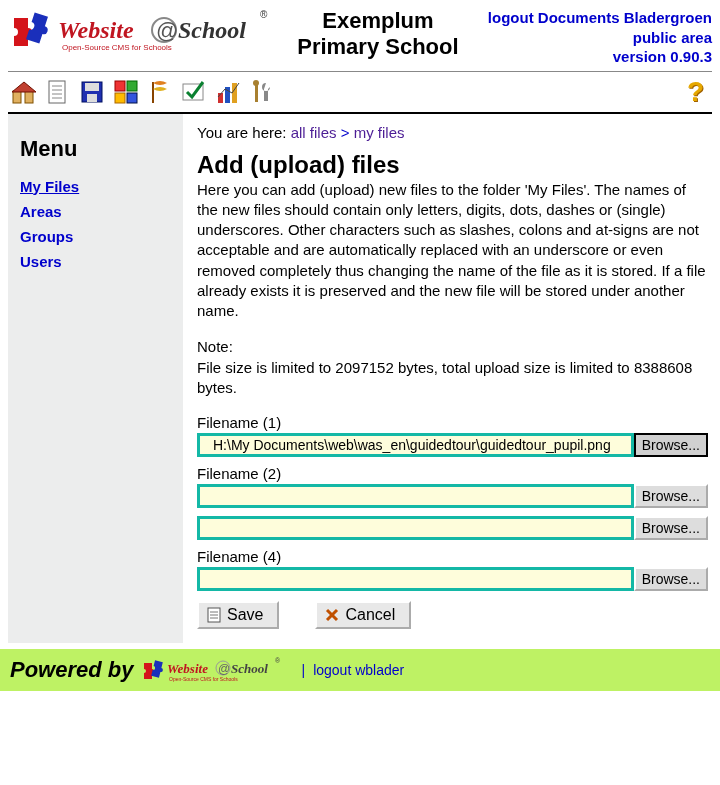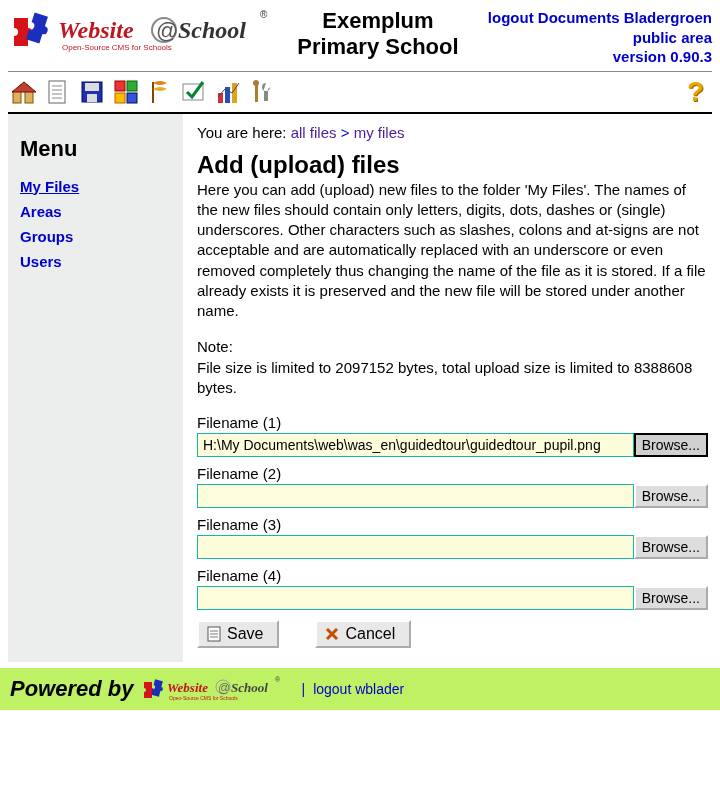--- a/index.html
+++ b/index.html
@@ -79,24 +79,24 @@
   .breadcrumb .sep { color: #0000cc; }
   h1.page-title { font-size: 24px; font-weight: bold; margin: 8px 0 1px 0; }
   .paragraph { margin: 0 0 16px 0; line-height: 1.35; }
   .field-group { margin-bottom: 8px; }
   .field-label { margin-bottom: 2px; }
   .file-row { display: flex; align-items: stretch; }
   .file-input {
     flex: 1;
     height: 24px;
     background: #fefddb;
-    border: 1px solid #14b8a6;
+    border: 3px solid #14b8a6;
     font-family: Arial, sans-serif;
     font-size: 14px;
-    padding: 1px 5px;
+    padding: 1px 13px;
   }
   .browse-btn {
     height: 24px;
     font-family: Arial, sans-serif;
     font-size: 14px;
     background: #ddd;
     border: 2px outset #fff;
     padding: 0 6px;
     cursor: pointer;
   }
@@ -252,21 +252,20 @@
 
       <div class="field-group">
         <div class="field-label">Filename (2)</div>
         <div class="file-row">
           <input class="file-input" value="" style="">
           <button class="browse-btn">Browse...</button>
         </div>
       </div>
 
       <div class="field-group">
-        <div class="field-label">Filename (3)</div>
         <div class="file-row">
           <input class="file-input" value="" style="">
           <button class="browse-btn">Browse...</button>
         </div>
       </div>
 
       <div class="field-group">
         <div class="field-label">Filename (4)</div>
         <div class="file-row">
           <input class="file-input" value="" style="">

